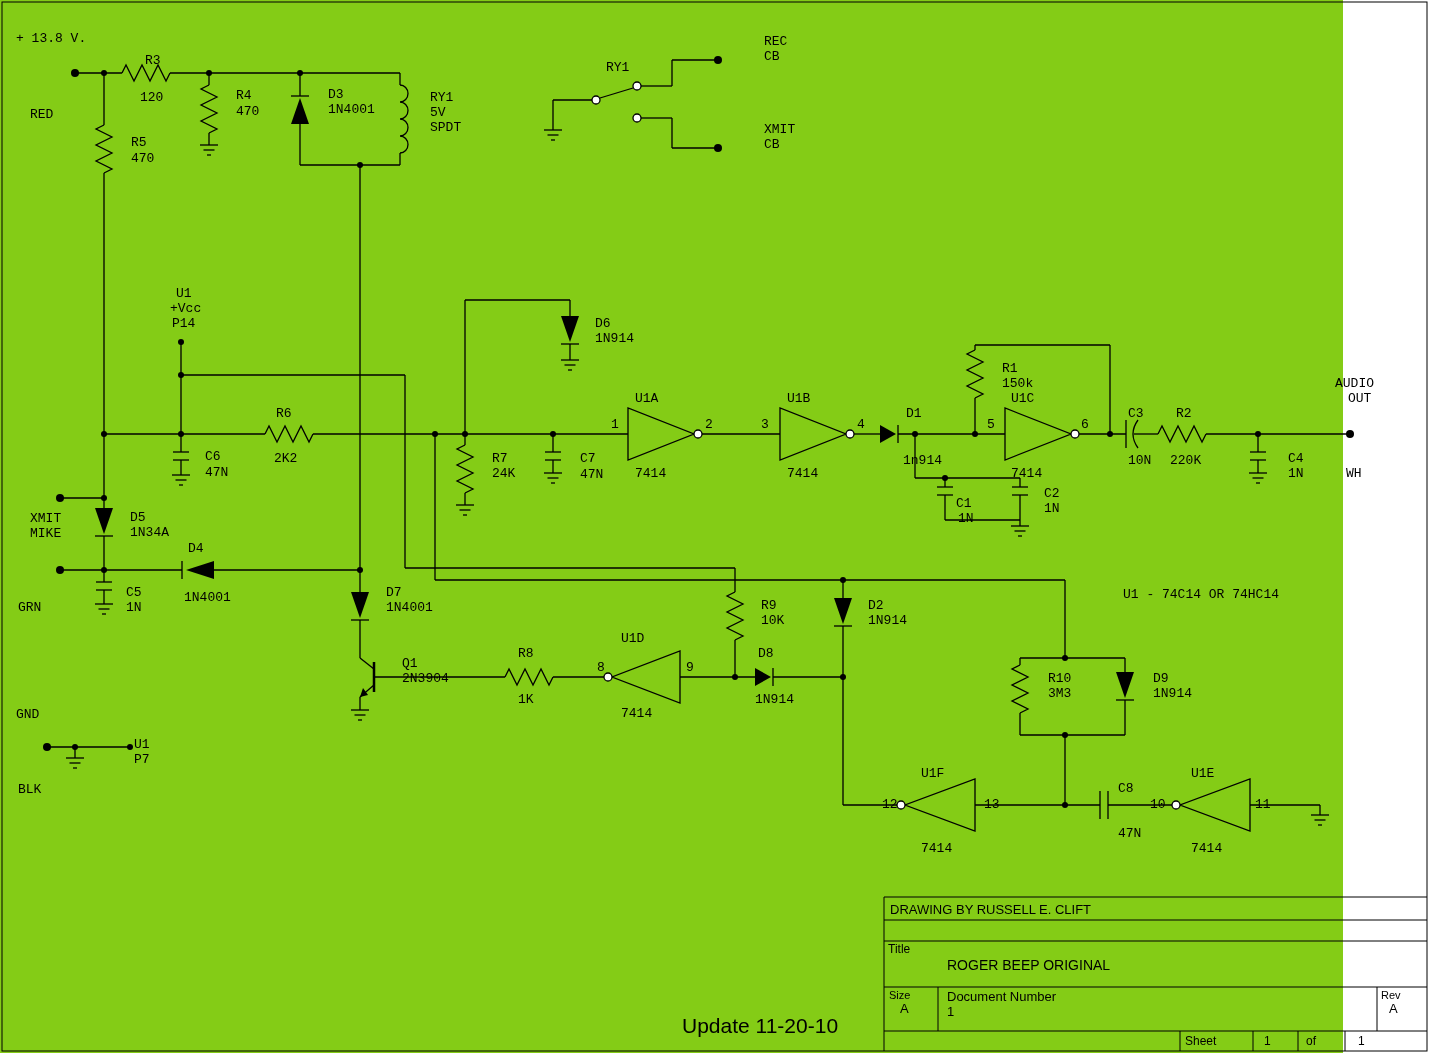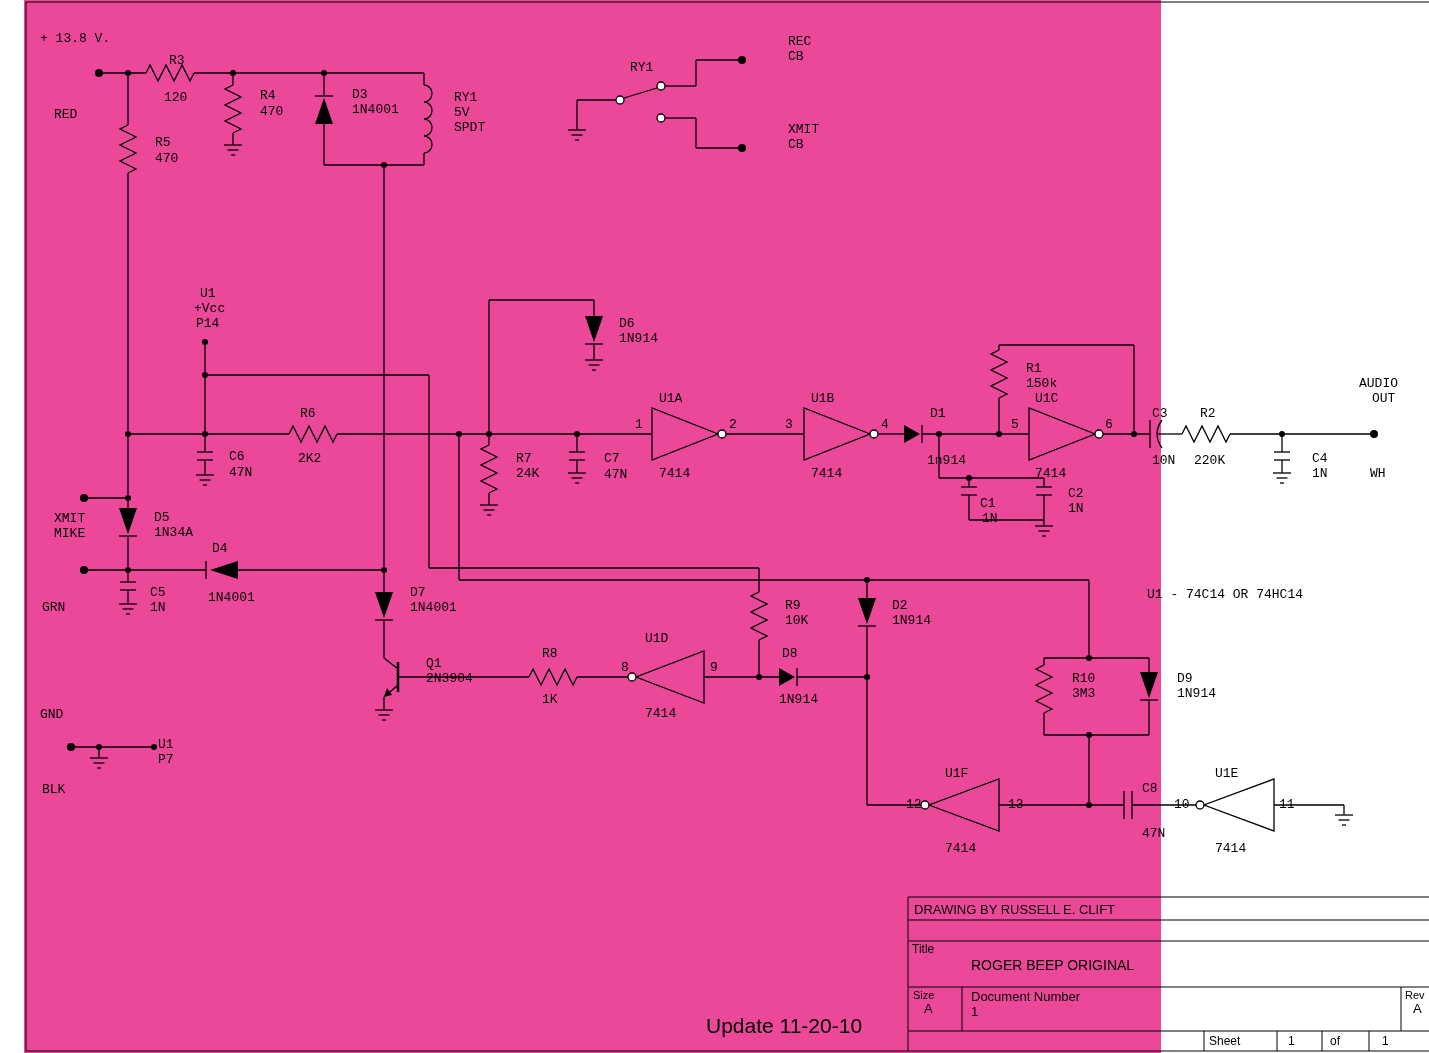--- a/index.html
+++ b/index.html
@@ -1,16 +1,16 @@
 <!DOCTYPE html>
 <html><head>
 <meta charset="utf-8">
 <style>
   html,body{margin:0;padding:0;background:#fff;}
-  .page{width:1137px;height:1053px;position:relative;background:#ec4899;margin-left:24px;}
+  .page{width:1343px;height:1053px;position:relative;background:#84cc16;}
   svg{display:block;}
   .w{stroke:#000;stroke-width:1.3;fill:none;}
   .thin{stroke:#000;stroke-width:1;fill:none;}
   .fillb{fill:#000;stroke:none;}
   .open{fill:#fff;stroke:#000;stroke-width:1.3;}
   .dot{fill:#000;stroke:none;}
   .mono{font-family:"Liberation Mono","DejaVu Sans Mono",monospace;font-size:13px;fill:#000;}
   .sans{font-family:"Liberation Sans",sans-serif;fill:#000;}
   .tb11{font-size:11px;}
   .tb12{font-size:12px;}

